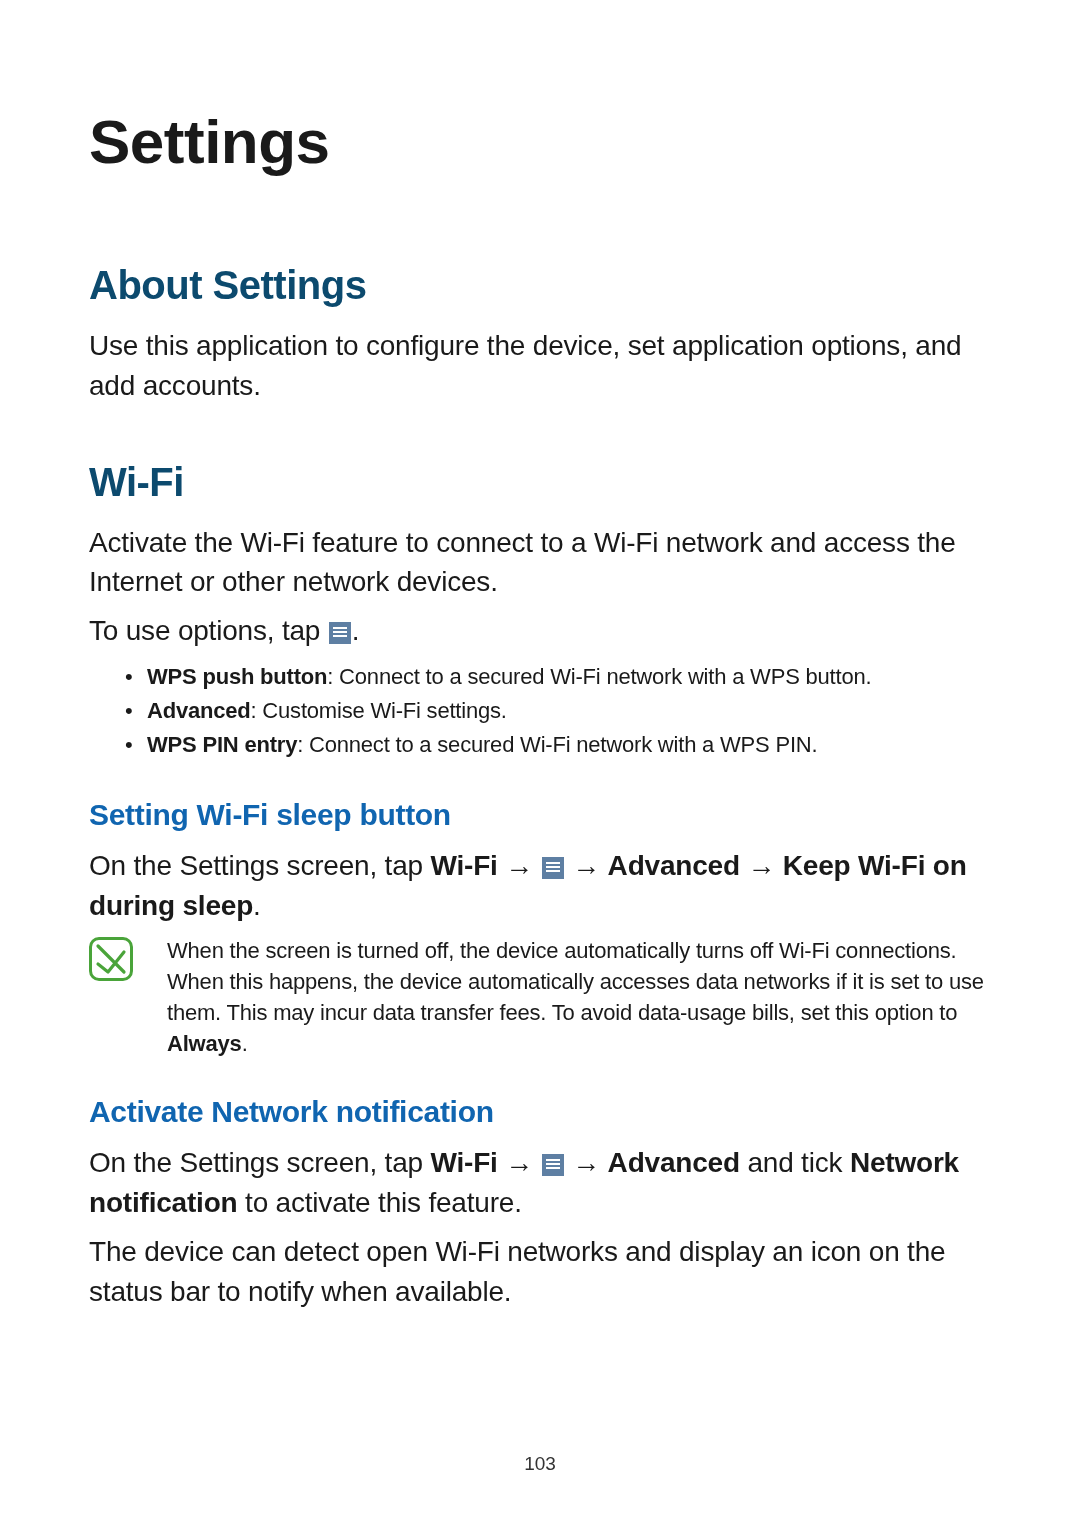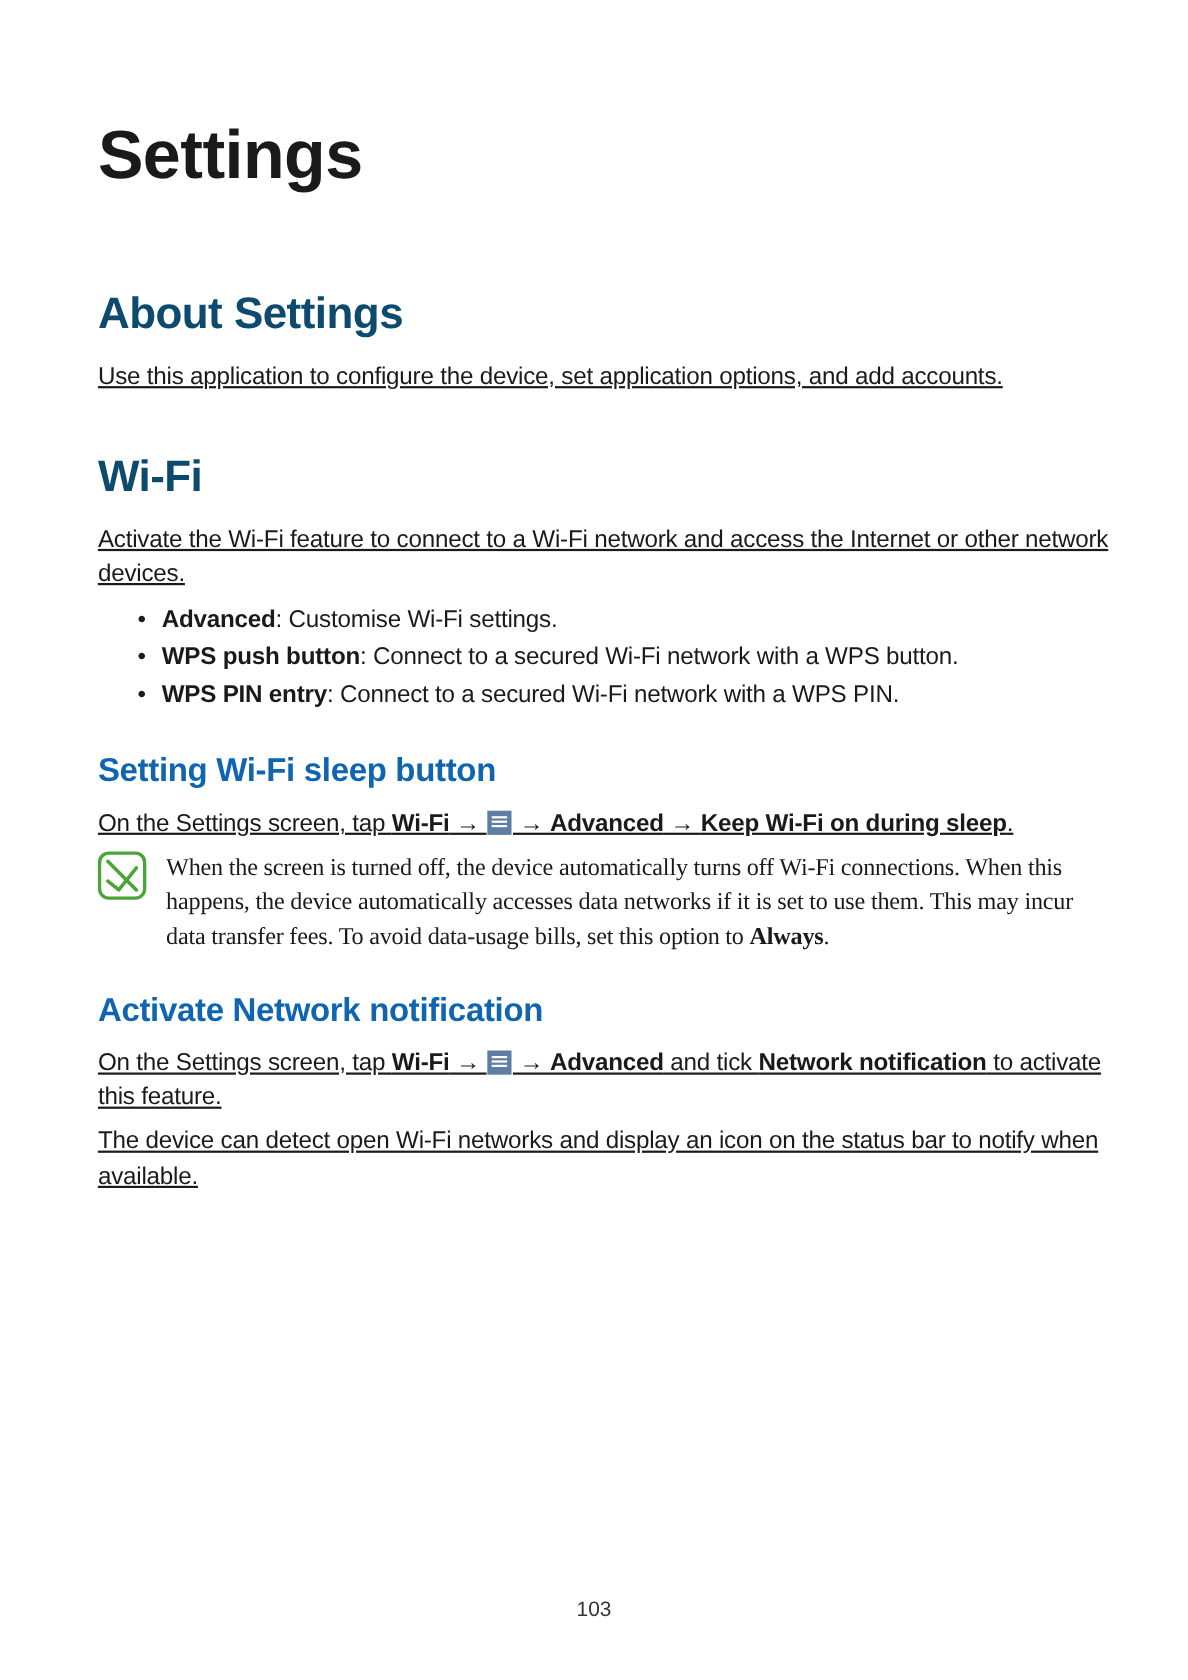--- a/index.html
+++ b/index.html
@@ -29,26 +29,25 @@
     letter-spacing: -0.5px;
   }
   .h2-blue {
     font-size: 30px;
     font-weight: 700;
     color: #1065b0;
     margin-bottom: 14px;
     letter-spacing: -0.3px;
   }
   .body-p {
-    font-size: 22px;
+    font-size: 28px;
     line-height: 1.42;
     color: #1a1a1a;
     margin-bottom: 9px;
     letter-spacing: -0.2px;
-    text-decoration: underline;
   }
   .section-gap-lg { margin-bottom: 54px; }
   .section-gap-md { margin-bottom: 36px; }
   .bold { font-weight: 700; }
   ul.bullets {
     list-style: none;
     padding-left: 36px;
     margin-top: 2px;
     margin-bottom: 36px;
   }
@@ -80,23 +79,22 @@
     content: "";
     position: absolute;
     left: 4px; right: 4px; top: 5px;
     height: 2px;
     background: #fff;
     box-shadow: 0 4px 0 #fff, 0 8px 0 #fff;
   }
   .note-row {
     display: flex;
     align-items: flex-start;
-    gap: 18px;
+    gap: 34px;
     margin-bottom: 36px;
-    font-family: Liberation Serif, serif;
   }
   .note-icon {
     flex: 0 0 44px;
     height: 44px;
     border: 3px solid #4aa43a;
     border-radius: 10px;
     position: relative;
     margin-top: 2px;
   }
   .note-icon svg { position: absolute; inset: 0; }
@@ -124,26 +122,29 @@
   <h1 class="chapter-title">Settings</h1>
 
   <div class="section-gap-lg">
     <h2 class="h1-blue">About Settings</h2>
     <p class="body-p">Use this application to configure the device, set application options, and add accounts.</p>
   </div>
 
   <div>
     <h2 class="h1-blue">Wi-Fi</h2>
     <p class="body-p">Activate the Wi-Fi feature to connect to a Wi-Fi network and access the Internet or other network devices.</p>
+    <p class="body-p">
+      <span>To use options, tap </span><span class="icon-menu"></span><span>.</span>
+    </p>
     <ul class="bullets">
       <li>
-        <span class="bold">Advanced</span><span>: Customise Wi-Fi settings.</span>
+        <span class="bold">WPS push button</span><span>: Connect to a secured Wi-Fi network with a WPS button.</span>
       </li>
       <li>
-        <span class="bold">WPS push button</span><span>: Connect to a secured Wi-Fi network with a WPS button.</span>
+        <span class="bold">Advanced</span><span>: Customise Wi-Fi settings.</span>
       </li>
       <li>
         <span class="bold">WPS PIN entry</span><span>: Connect to a secured Wi-Fi network with a WPS PIN.</span>
       </li>
     </ul>
   </div>
 
   <div class="section-gap-md">
     <h3 class="h2-blue">Setting Wi-Fi sleep button</h3>
     <p class="body-p">

